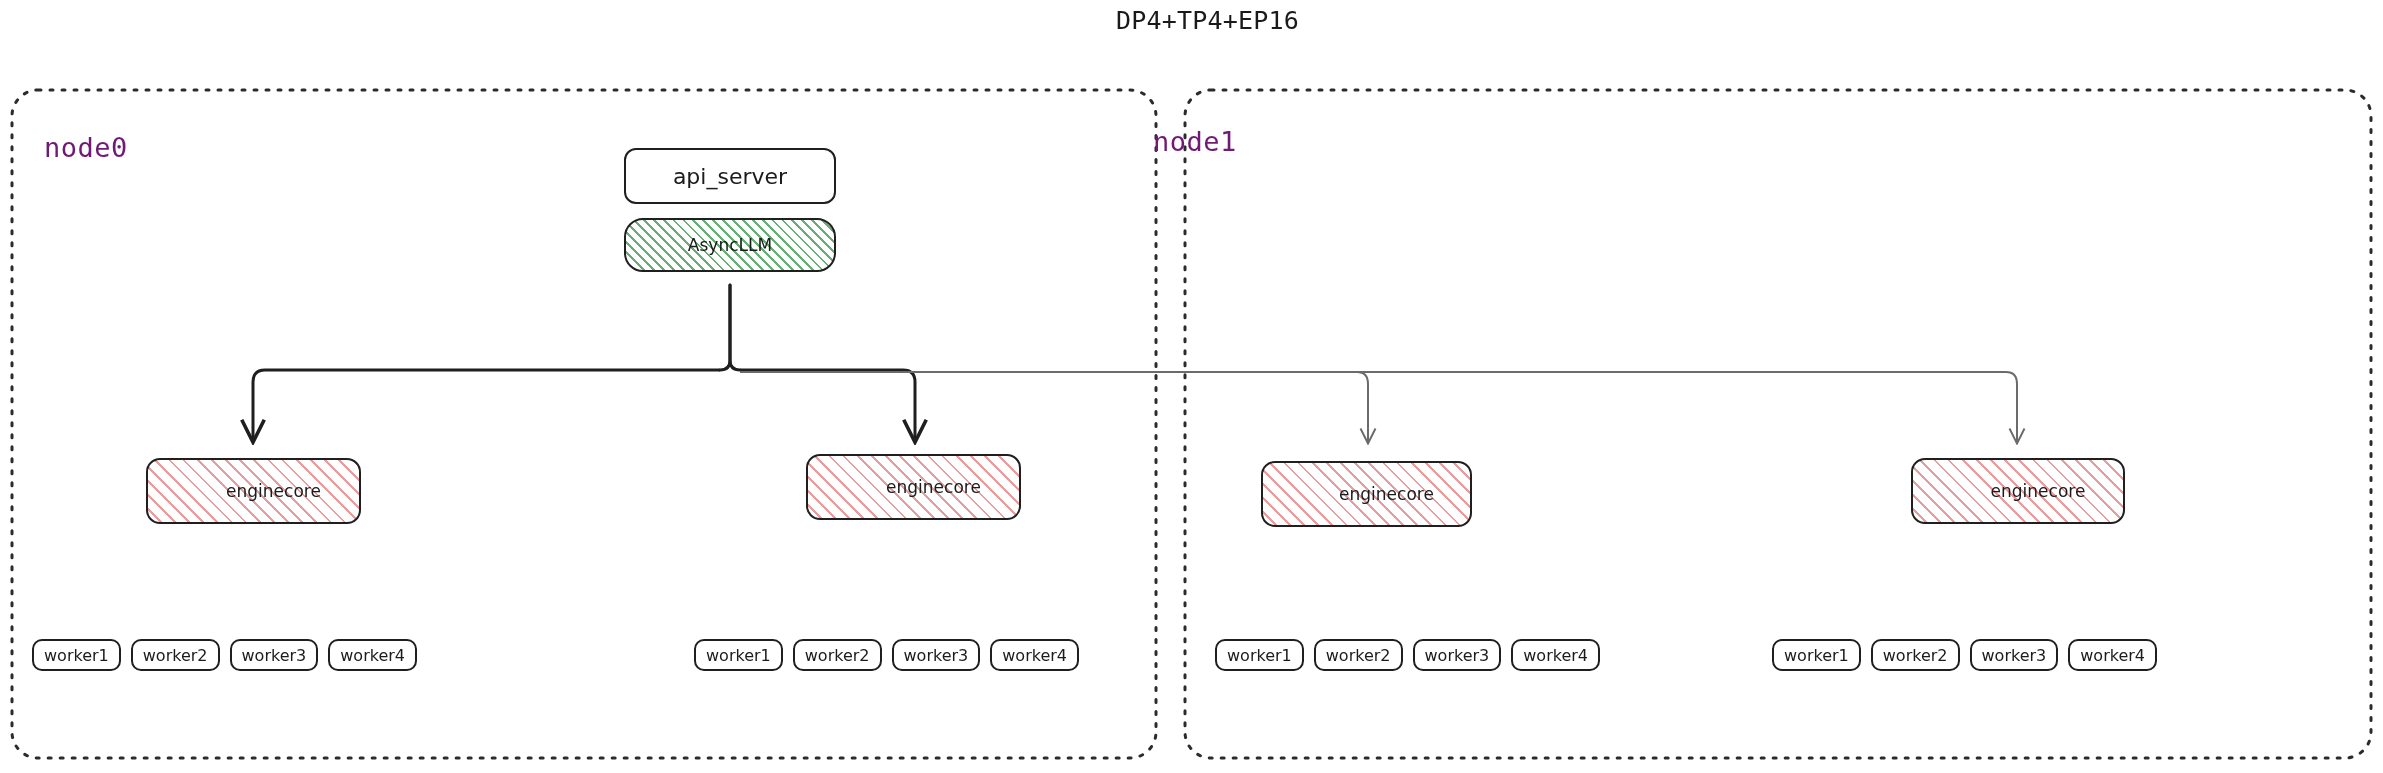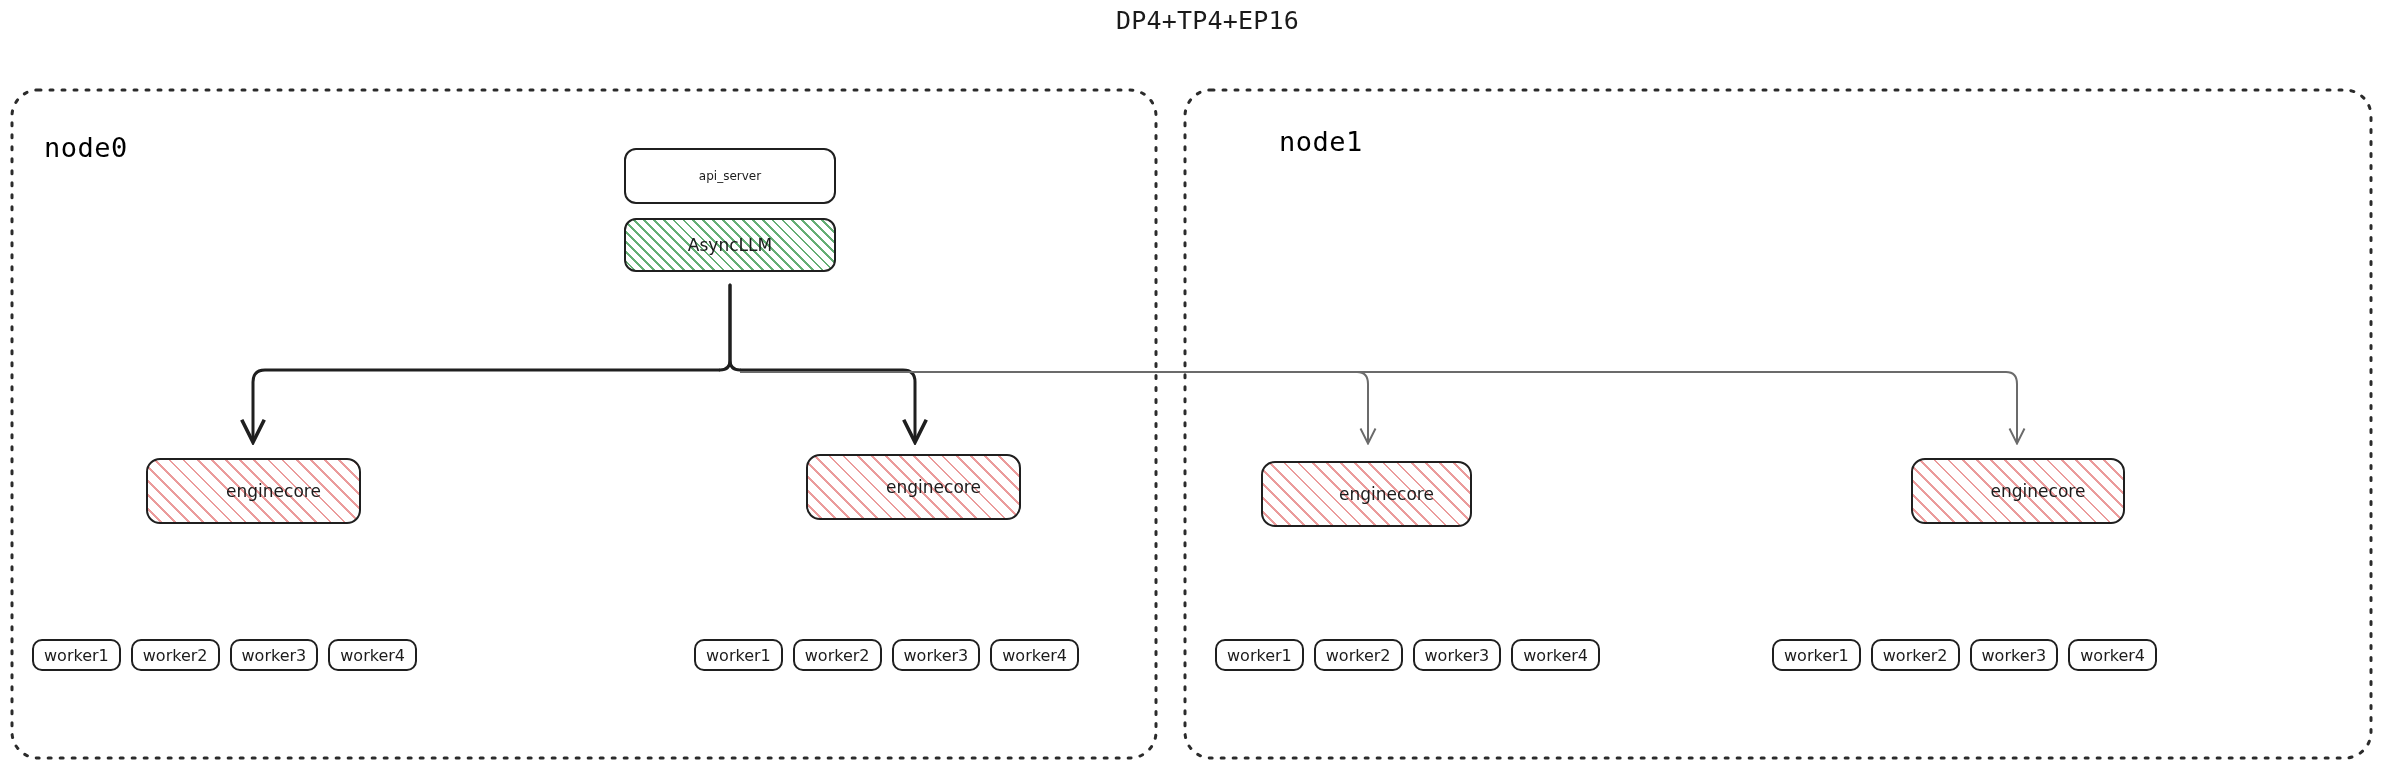--- a/index.html
+++ b/index.html
@@ -34,39 +34,39 @@
     text-align: center;
     font-family: "DejaVu Sans Mono", monospace;
     font-size: 25px;
     color: #1a1a1a;
     letter-spacing: 0.2px;
   }
   .node-label {
     position: absolute;
     font-family: "DejaVu Sans Mono", monospace;
     font-size: 27px;
-    color: #000000;
+    color: #701a75;
     letter-spacing: 0.5px;
   }
   .box {
     position: absolute;
     box-sizing: border-box;
     display: flex;
     align-items: center;
     justify-content: center;
     color: #1b1b1b;
     font-family: "DejaVu Sans", sans-serif;
   }
   .box-plain {
     background: #ffffff;
     border: 2px solid #1f1f1f;
   }
   .box-api {
     border-radius: 12px;
-    font-size: 12px;
+    font-size: 22px;
   }
   .box-async {
     border-radius: 12px;
     font-size: 17px;
     border: 2px solid #1f1f1f;
     background-color: #ffffff;
     background-image: repeating-linear-gradient(
       45deg,
       rgba(74,160,92,0.0) 0px,
       rgba(74,160,92,0.0) 5px,
@@ -135,25 +135,25 @@
     <path d="M 720 370 L 265 370 Q 253 370 253 382 L 253 440" fill="none" stroke="#1f1f1f" stroke-width="3" marker-end="url(#arrowDark)"></path>
 
     <path d="M 740 370 L 903 370 Q 915 370 915 382 L 915 440" fill="none" stroke="#1f1f1f" stroke-width="3" marker-end="url(#arrowDark)"></path>
 
     <path d="M 740 372 L 1357 372 Q 1368 372 1368 384 L 1368 442" fill="none" stroke="#6b6b6b" stroke-width="2" marker-end="url(#arrowLight)"></path>
 
     <path d="M 740 372 L 2006 372 Q 2017 372 2017 384 L 2017 442" fill="none" stroke="#6b6b6b" stroke-width="2" marker-end="url(#arrowLight)"></path>
   </svg>
 
   <div class="node-label" style="left:44px; top:132px;">node0</div>
-  <div class="node-label" style="left:1279px; top:126px;">node1</div>
+  <div class="node-label" style="left:1153px; top:126px;">node1</div>
 
   <div class="box box-plain box-api" style="left:624px; top:148px; width:212px; height:56px;">api_server</div>
 
-  <div class="box box-async" style="left:624px; top:218px; width:212px; height:54px;">AsyncLLM</div>
+  <div class="box box-async" style="left:624px; top:218px; width:212px; height:54px;border-radius:19px;">AsyncLLM</div>
 
   <div class="box box-engine" style="left:146px; top:458px; width:215px; height:66px;">enginecore</div>
 
   <div class="box box-engine" style="left:806px; top:454px; width:215px; height:66px;">enginecore</div>
 
   <div class="box box-engine" style="left:1261px; top:461px; width:211px; height:66px;">enginecore</div>
 
   <div class="box box-engine" style="left:1911px; top:458px; width:214px; height:66px;">enginecore</div>
 
   <div class="worker-row" style="left:32px; top:639px;">

